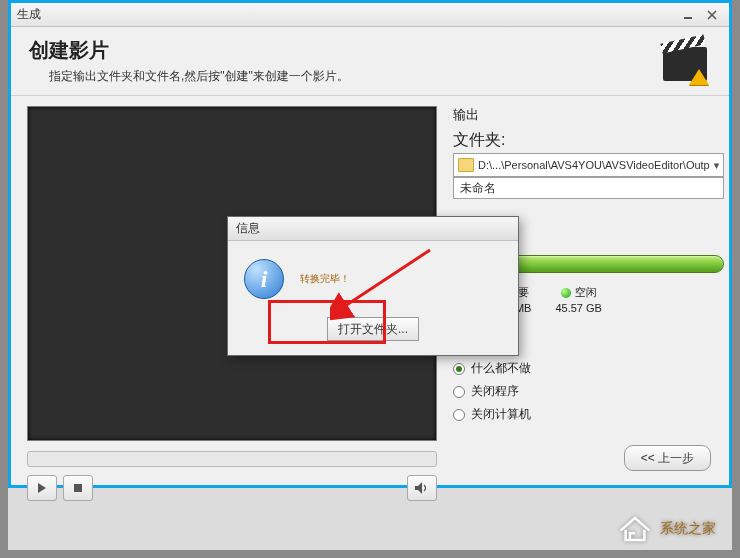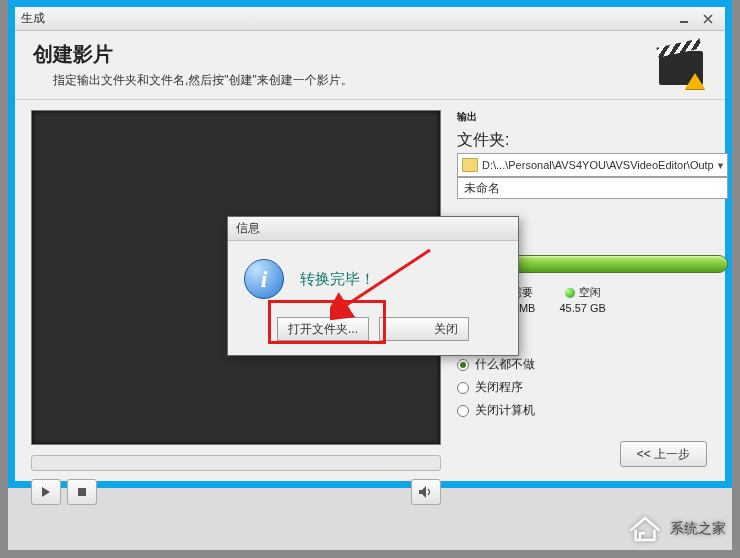--- a/index.html
+++ b/index.html
@@ -6,21 +6,21 @@
 body { background: #dcdcdc; width: 740px; height: 558px; position: relative; overflow: hidden; }
 
 
 .outer-left { position: absolute; left: 0; top: 0; width: 8px; height: 558px; background: #8a8a8a; }
 .outer-right { position: absolute; right: 0; top: 0; width: 8px; height: 558px; background: #8a8a8a; }
 .outer-bottom { position: absolute; left: 0; bottom: 0; width: 740px; height: 8px; background: #8a8a8a; }
 
 
 .dialog {
   position: absolute; left: 8px; top: 0; width: 724px; height: 488px;
-  background: #f0f0f0; border: 7px solid #0ea5e9;
+  background: #f0f0f0; border: 3px solid #0ea5e9;
 }
 .titlebar {
   height: 24px; background: linear-gradient(#f7f7f7,#e4e4e4);
   border-bottom: 1px solid #c0c0c0; display: flex; align-items: center;
   padding: 0 6px; font-size: 12px; color: #333;
 }
 .titlebar .spacer { flex: 1; }
 .titlebar .winbtn { width: 22px; height: 16px; margin-left: 2px; display: flex; align-items: center; justify-content: center; cursor: pointer; }
 
 .header {
@@ -51,21 +51,21 @@
 .controls-row { display: flex; align-items: center; margin-top: 8px; gap: 6px; }
 .ctrl-btn {
   width: 30px; height: 26px; background: linear-gradient(#fdfdfd,#e3e3e3);
   border: 1px solid #a8a8a8; border-radius: 3px; display: flex;
   align-items: center; justify-content: center; cursor: pointer; font-size: 11px; color: #444;
 }
 .controls-row .spacer { flex: 1; }
 
 
 .right-pane { flex: 1; font-size: 12px; color: #222; }
-.section-title { font-weight: bold; font-size: 10px; margin-bottom: 6px; }
+.section-title { font-weight: normal; font-size: 13px; margin-bottom: 6px; }
 .field-label { font-size: 16px; margin-top: 6px; margin-bottom: 2px; }
 .path-box {
   height: 24px; border: 1px solid #a0a0a0; background: #fff;
   display: flex; align-items: center; padding: 0 4px; font-size: 11px;
   color: #333; overflow: hidden; white-space: nowrap;
 }
 .path-box .folder-ico { width: 16px; height: 14px; background: #f5d77a; border: 1px solid #c9a93e; border-radius: 1px; margin-right: 4px; flex-shrink: 0; }
 .path-box .dd { margin-left: auto; color: #555; padding-left: 4px; }
 .name-input {
   width: 100%; height: 22px; border: 1px solid #a0a0a0; background: #fff;
@@ -88,21 +88,21 @@
 .radio-row { display: flex; align-items: center; gap: 6px; margin: 6px 0; font-size: 12px; text-align: right; }
 .radio { width: 12px; height: 12px; border: 1px solid #7a7a7a; border-radius: 50%; background: #fff; display: inline-flex; align-items: center; justify-content: center; }
 .radio.checked::after { content: ""; width: 6px; height: 6px; border-radius: 50%; background: #3a7f1b; }
 
 
 .footer {
   position: absolute; right: 18px; bottom: 14px; display: flex; gap: 8px;
 }
 .btn {
   height: 26px; padding: 0 16px; background: linear-gradient(#fdfdfd,#e3e3e3);
-  border: 1px solid #9a9a9a; border-radius: 3px; font-size: 12px; color: #333;
+  border: 1px solid #9a9a9a; border-radius: 9px; font-size: 12px; color: #333;
   display: inline-flex; align-items: center; cursor: pointer;
 }
 
 
 .msg-dialog {
   position: absolute; left: 227px; top: 216px; width: 292px;
   background: #f0f0f0; border: 1px solid #6a6a6a;
   box-shadow: 3px 3px 10px rgba(0,0,0,.35);
 }
 .msg-title {
@@ -110,41 +110,41 @@
   border-bottom: 1px solid #c0c0c0; font-size: 12px; color: #333;
   display: flex; align-items: center; padding: 0 8px;
 }
 .msg-body { display: flex; align-items: center; gap: 16px; padding: 18px 16px 12px 16px; }
 .info-ico {
   width: 40px; height: 40px; border-radius: 50%;
   background: radial-gradient(circle at 30% 25%, #bfe2ff, #2a7bd4);
   border: 1px solid #1f5a9a; display: flex; align-items: center; justify-content: center;
   color: #fff; font-family: Georgia, serif; font-style: italic; font-weight: bold; font-size: 24px;
 }
-.msg-text { font-size: 15px; color: #0f766e; }
+.msg-text { font-size: 10px; color: #a16207; }
 .msg-btns { display: flex; gap: 10px; justify-content: center; padding: 6px 0 14px 0; }
 .msg-btn {
   height: 24px; padding: 0 10px; min-width: 90px;
   background: linear-gradient(#fdfdfd,#e3e3e3); border: 1px solid #9a9a9a;
-  font-size: 12px; color: #333; display: inline-flex; align-items: center; justify-content: flex-end; cursor: pointer;
+  font-size: 12px; color: #333; display: inline-flex; align-items: center; justify-content: center; cursor: pointer;
 }
 
 
 .red-box {
   position: absolute; left: 268px; top: 300px; width: 118px; height: 44px;
   border: 3px solid #e21b1b; pointer-events: none;
 }
 
 
 .arrow-svg { position: absolute; left: 330px; top: 242px; pointer-events: none; }
 
 
 .watermark {
-  position: absolute; right: 14px; bottom: 14px; display: flex; align-items: center; gap: 8px;
-  color: #404040; text-shadow: 0 0 4px rgba(0,0,0,.6); font-size: 14px; opacity: .92;
+  position: absolute; right: 24px; bottom: 14px; display: flex; align-items: center; gap: 8px;
+  color: #a16207; text-shadow: 0 0 4px rgba(0,0,0,.6); font-size: 14px; opacity: .92;
 }
 .wm-ico { width: 34px; height: 30px; }
 .wm-ico svg { filter: drop-shadow(0 0 2px rgba(0,0,0,.4)); }
 </style>
 </head>
 <body>
 
 <div class="outer-left"></div>
 <div class="outer-right"></div>
 <div class="outer-bottom"></div>
@@ -270,23 +270,20 @@
     <span>信息</span>
   </div>
   <div class="msg-body">
     <div class="info-ico">i</div>
     <div class="msg-text">转换完毕！</div>
   </div>
   <div class="msg-btns">
     <div class="msg-btn">
       <span>打开文件夹...</span>
     </div>
-    <div class="msg-btn">
-      <span>关闭</span>
-    </div>
   </div>
 </div>
 
 <div class="red-box"></div>
 <svg class="arrow-svg" width="120" height="80">
   <defs>
     <marker id="ah" markerWidth="12" markerHeight="12" refX="2" refY="5" orient="auto">
       <polygon points="0,0 10,5 0,10" fill="#e21b1b"></polygon>
     </marker>
   </defs>

